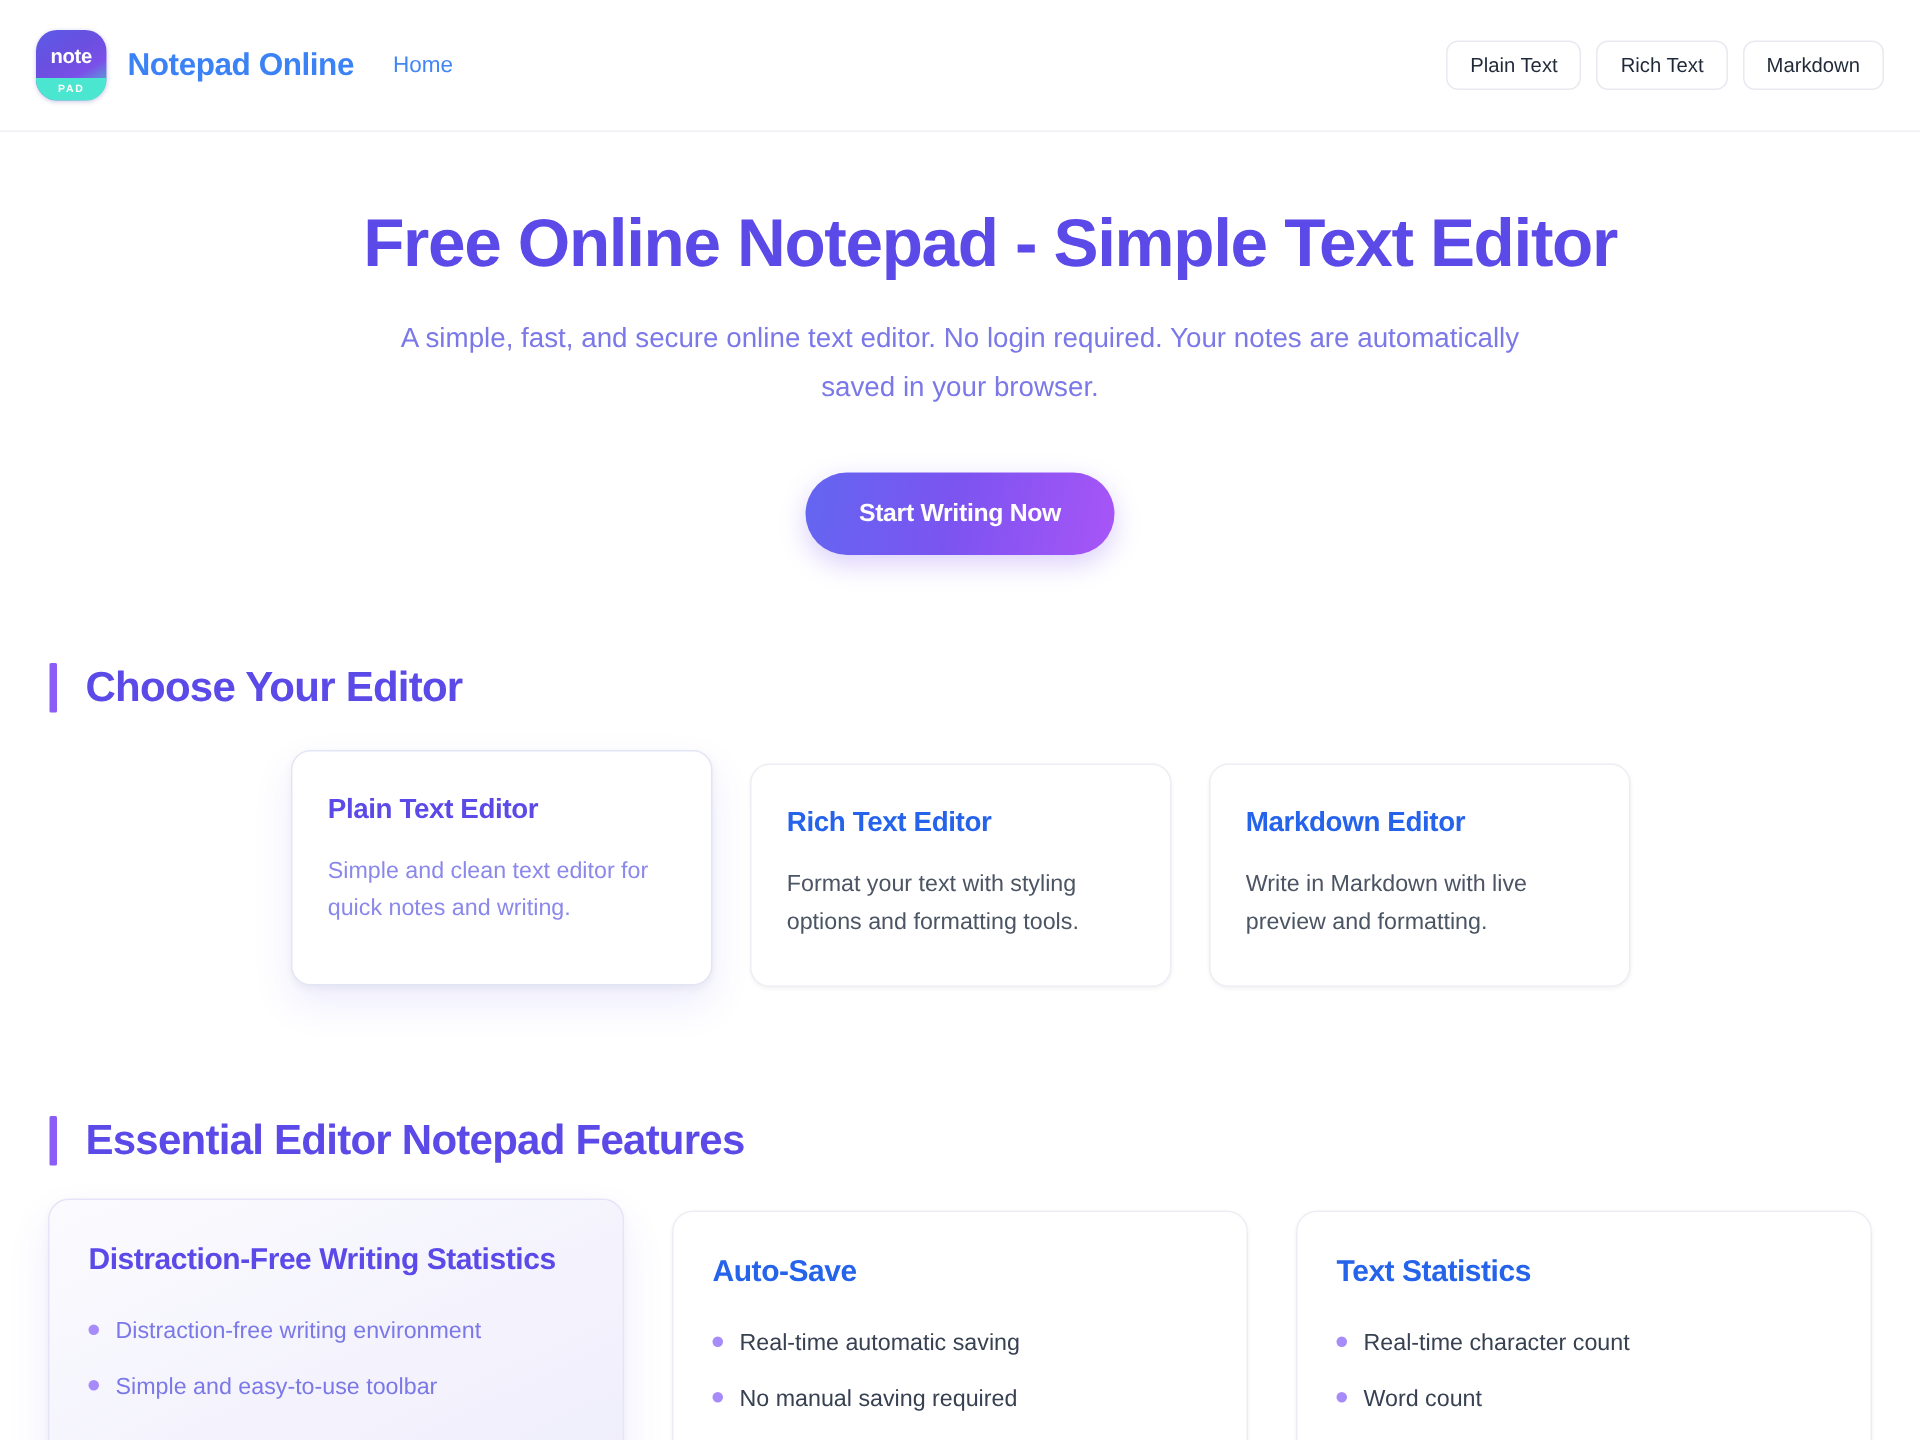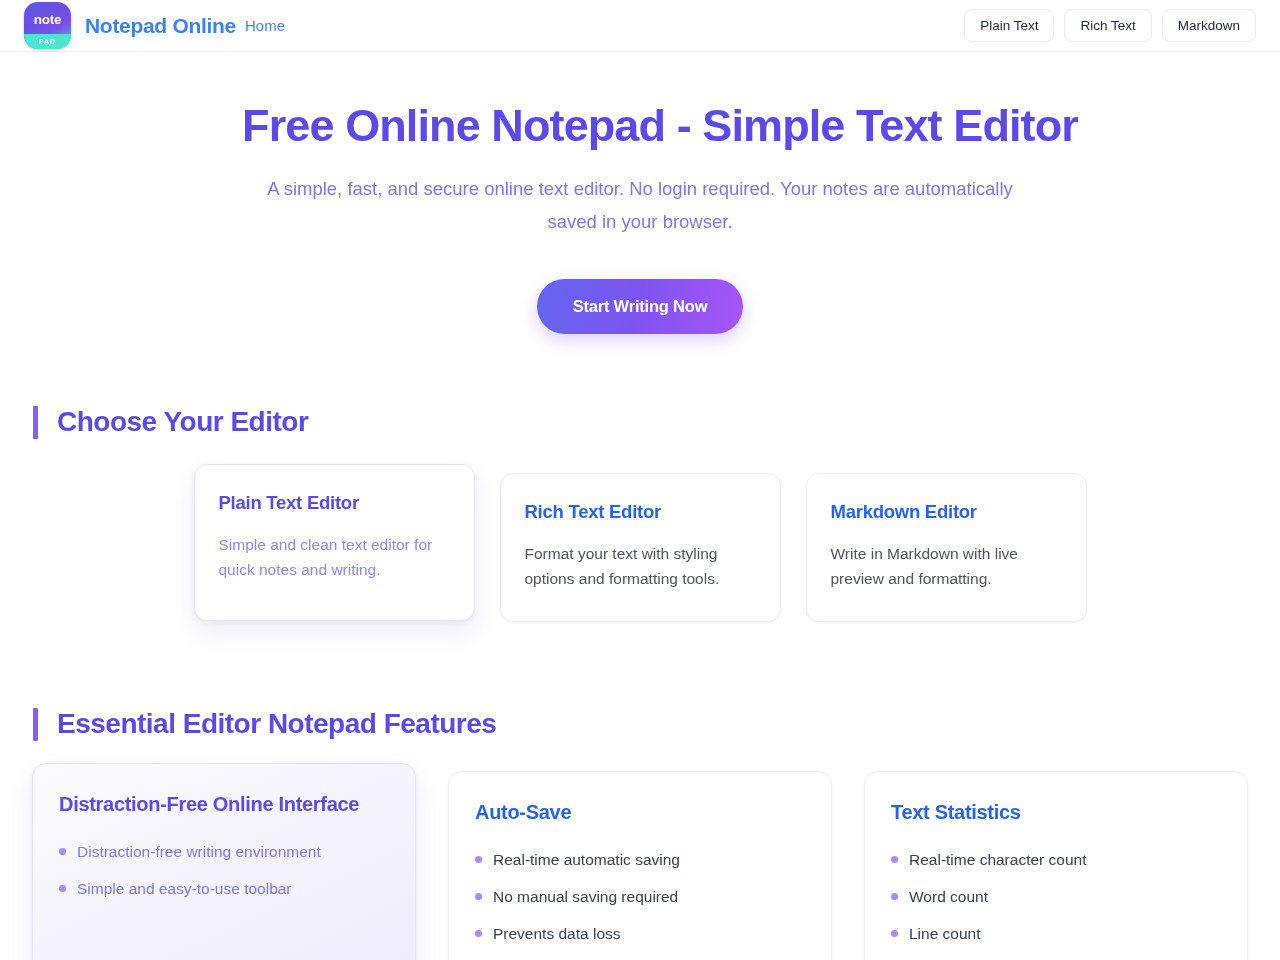--- a/index.html
+++ b/index.html
@@ -13,21 +13,21 @@
 
   body {
     font-family: "Liberation Sans", sans-serif;
     background: #ffffff;
     color: #1f2937;
     -webkit-font-smoothing: antialiased;
   }
 
   
   .site-header {
-    height: 52px;
+    height: 88px;
     width: 100%;
     background: #ffffff;
     border-bottom: 1px solid #eef0f4;
     display: flex;
     align-items: center;
     padding: 0 24px;
     position: relative;
   }
 
   .brand-block {
@@ -78,21 +78,21 @@
     font-size: 21px;
     font-weight: 700;
     color: #3b82f6;
     letter-spacing: -0.3px;
     white-space: nowrap;
   }
 
   .nav-links {
     display: flex;
     align-items: flex-end;
-    margin-left: 7px;
+    margin-left: 24px;
   }
   .nav-link {
     font-size: 15px;
     color: #4285f4;
     text-decoration: none;
     padding: 4px 2px;
     cursor: pointer;
   }
 
   .header-actions {
@@ -346,21 +346,21 @@
 
 <section class="section section-features">
   <div class="section-head">
     <span class="accent-bar"></span>
     <h2 class="section-title">Essential Editor Notepad Features</h2>
   </div>
 
   <div class="feature-grid">
 
     <div class="feature-card is-active">
-      <div class="fc-title">Distraction-Free Online Interface</div>
+      <div class="fc-title">Distraction-Free Writing Statistics</div>
       <ul class="feature-list">
         <li>
             <span class="bullet-dot"></span>
             <span>Distraction-free writing environment</span>
           </li>
         <li>
             <span class="bullet-dot"></span>
             <span>Simple and easy-to-use toolbar</span>
           </li>
 

